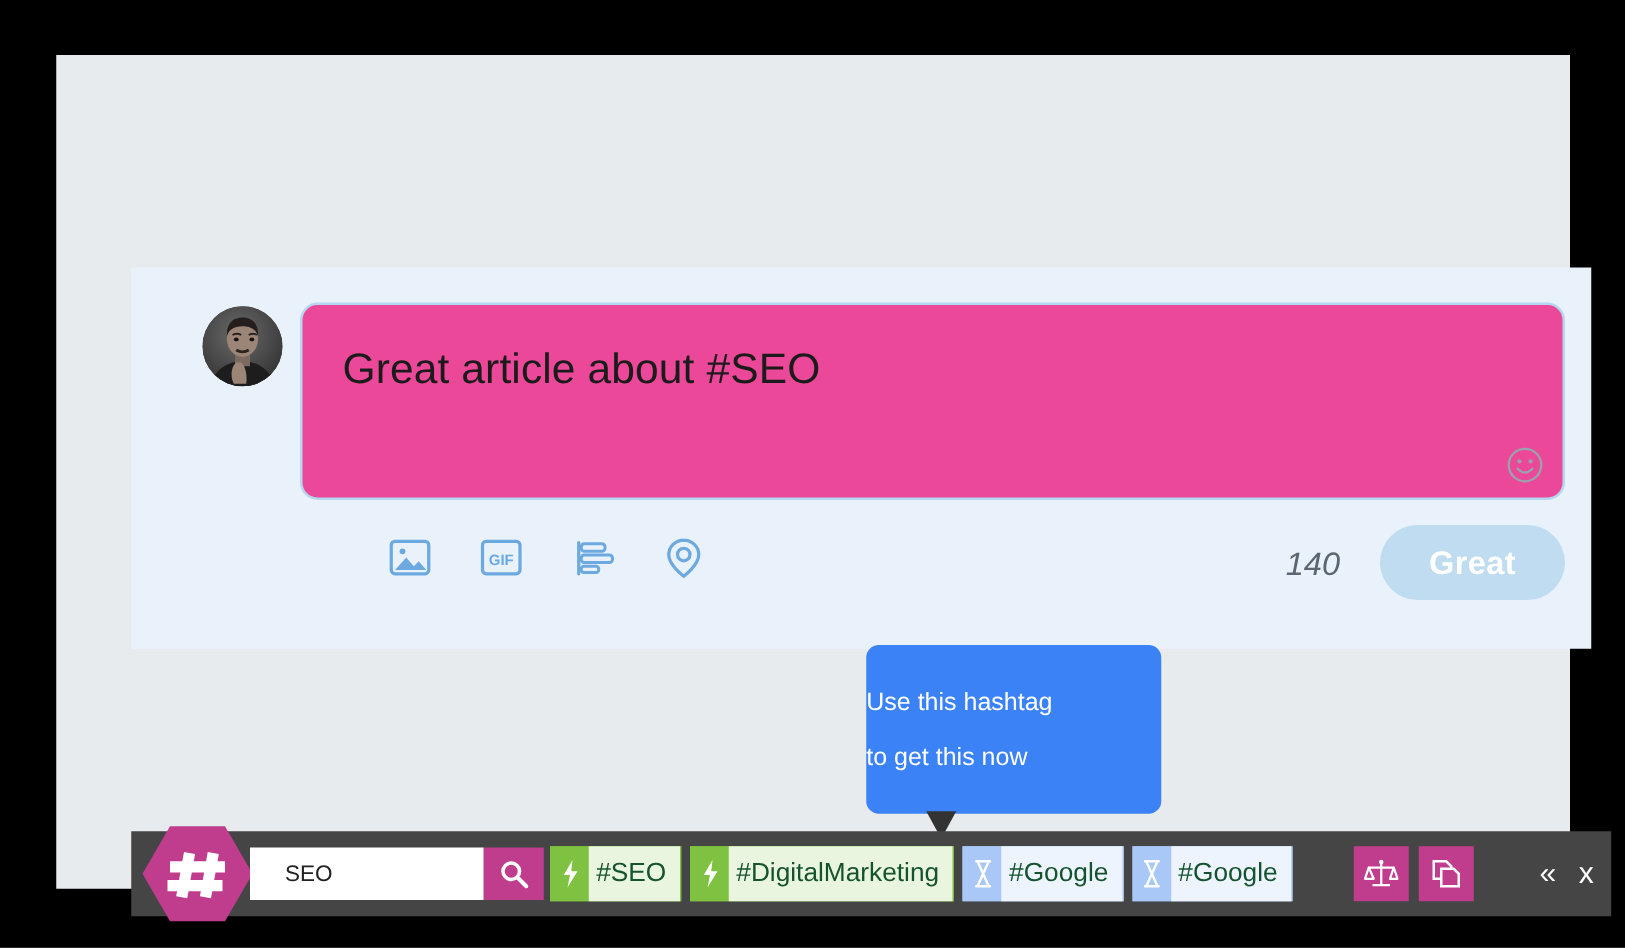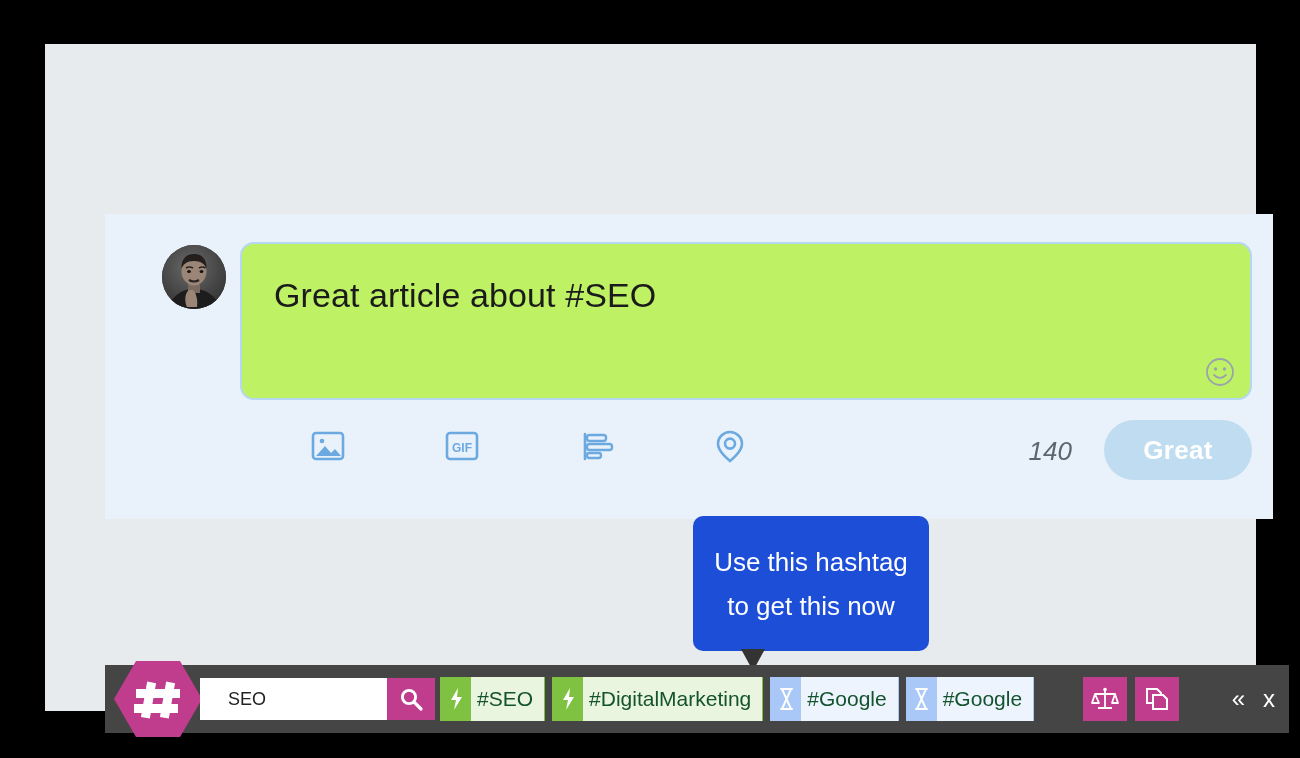--- a/index.html
+++ b/index.html
@@ -50,21 +50,21 @@
     background: #3b3b3b;
   }
   .avatar svg { display: block; width: 64px; height: 64px; }
 
   .tweet-input-wrap {
     position: absolute;
     left: 135px;
     top: 28px;
     width: 1012px;
     height: 158px;
-    background: #bef264;
+    background: #ec4899;
     border: 2px solid #b5d7f0;
     border-radius: 14px;
     box-sizing: border-box;
   }
 
   .tweet-text {
     position: absolute;
     left: 32px;
     top: 32px;
     font-size: 34px;
@@ -91,21 +91,21 @@
     width: 1012px;
     height: 80px;
   }
 
   .media-icons {
     position: absolute;
     left: 68px;
     top: 12px;
     display: flex;
     align-items: flex-start;
-    gap: 94px;
+    gap: 33px;
   }
   .media-icon { width: 40px; height: 40px; display: block; }
 
   .char-count {
     position: absolute;
     right: 180px;
     top: 22px;
     font-size: 26px;
     color: #5b6671;
     font-family: "Liberation Sans", sans-serif;
@@ -129,28 +129,28 @@
     letter-spacing: 0.3px;
   }
 
   
   .tooltip {
     position: absolute;
     left: 648px;
     top: 472px;
     width: 236px;
     height: 135px;
-    background: #1d4ed8;
+    background: #3b82f6;
     border-radius: 10px;
     color: #ffffff;
     display: flex;
     flex-direction: column;
-    align-items: center;
+    align-items: flex-start;
     justify-content: center;
-    font-size: 26px;
+    font-size: 20px;
     line-height: 44px;
     font-family: "Liberation Sans", sans-serif;
   }
   .tooltip-tail {
     position: absolute;
     left: 696px;
     top: 605px;
     width: 0;
     height: 0;
     border-left: 12px solid transparent;

